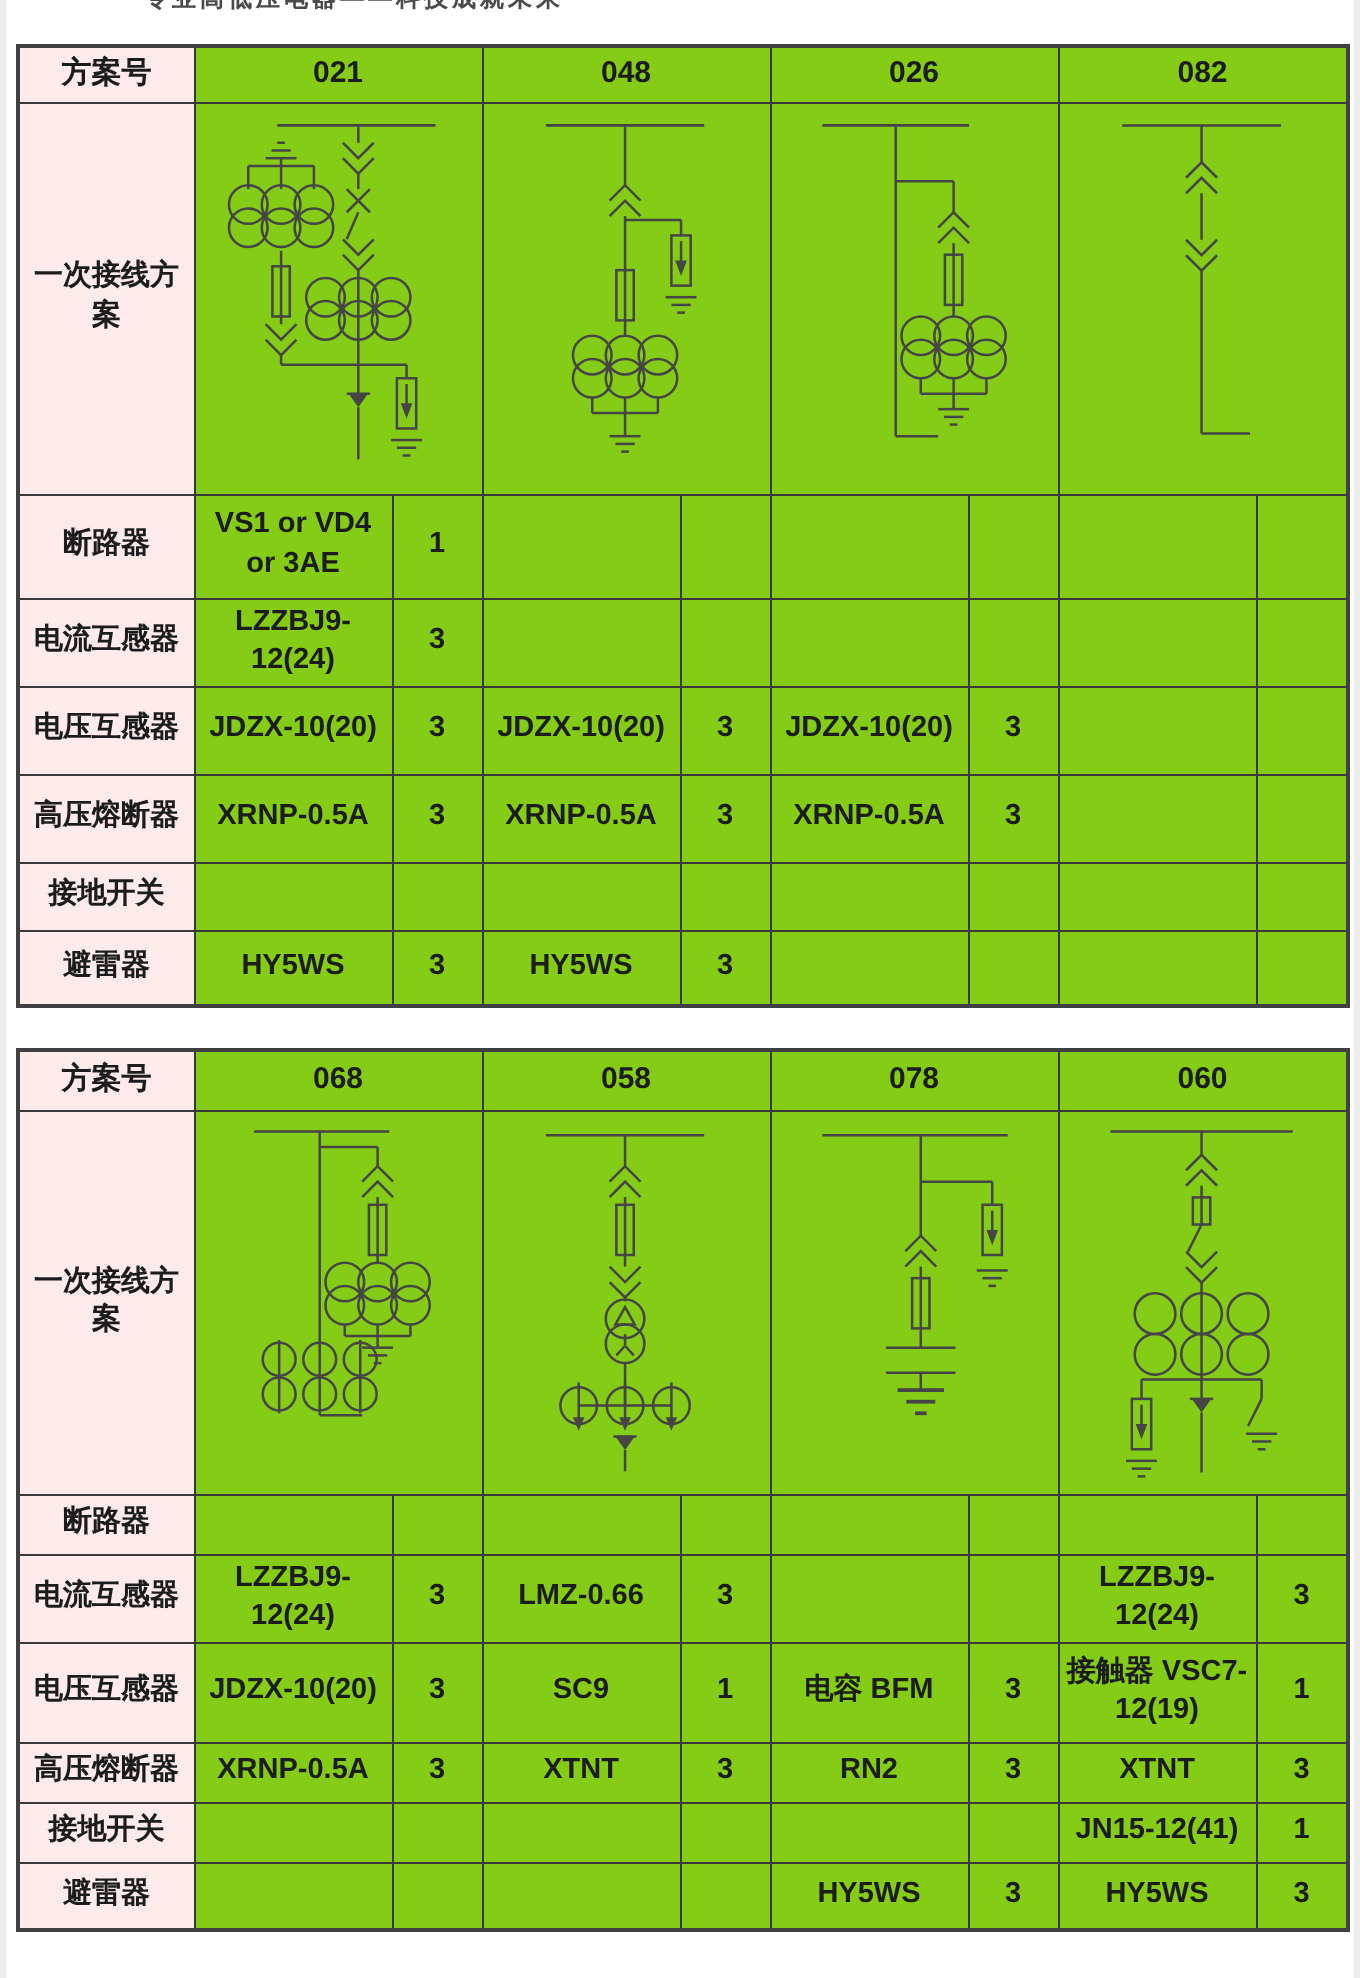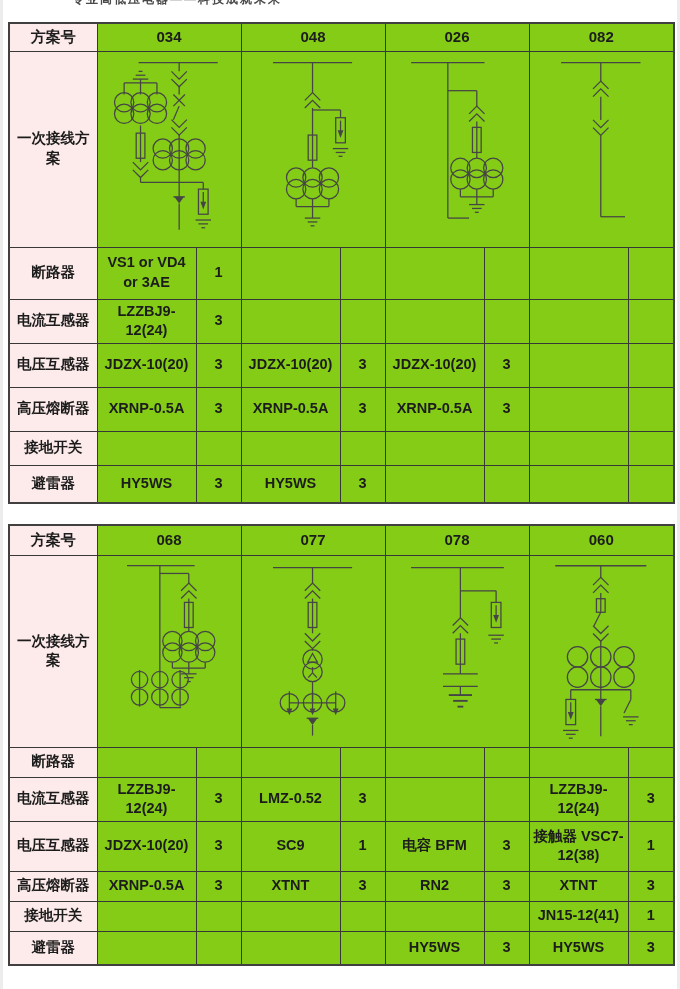--- a/index.html
+++ b/index.html
@@ -91,21 +91,21 @@
       <col style="width:99px">
       <col style="width:45px">
       <col style="width:99px">
       <col style="width:45px">
       <col style="width:99px">
       <col style="width:46px">
     </colgroup>
   <tbody>
       <tr class="hdr" style="height:28px">
     <td class="lbl">方案号</td>
-    <td colspan="2">034</td>
+    <td colspan="2">021</td>
     <td colspan="2">048</td>
     <td colspan="2">026</td>
     <td colspan="2">082</td>
   </tr>
   <tr style="height:196px">
     <td class="lbl">一次接线方案</td>
     <td colspan="2" class="dcell">
       <svg class="dsvg" viewBox="0 0 144 196" preserveAspectRatio="none">
         <line x1="40" y1="9" x2="122" y2="9"></line>
         <line x1="82" y1="9" x2="82" y2="18"></line>
@@ -267,21 +267,21 @@
       <col style="width:45px">
       <col style="width:99px">
       <col style="width:45px">
       <col style="width:99px">
       <col style="width:46px">
     </colgroup>
   <tbody>
       <tr class="hdr" style="height:30px">
     <td class="lbl">方案号</td>
     <td colspan="2">068</td>
-    <td colspan="2">077</td>
+    <td colspan="2">058</td>
     <td colspan="2">078</td>
     <td colspan="2">060</td>
   </tr>
   <tr style="height:192px">
     <td class="lbl">一次接线方案</td>
     <td colspan="2" class="dcell">
       <svg class="dsvg" viewBox="0 0 144 192" preserveAspectRatio="none">
         <line x1="28" y1="8" x2="98" y2="8"></line>
         <line x1="62" y1="8" x2="62" y2="155"></line>
             <line x1="62" y1="155" x2="84" y2="155"></line>
@@ -394,36 +394,36 @@
     <td></td>
     <td></td>
     <td></td>
     <td></td>
     <td></td>
   </tr>
   <tr style="height:40px">
     <td class="lbl">电流互感器</td>
     <td>LZZBJ9-12(24)</td>
     <td>3</td>
-    <td>LMZ-0.52</td>
+    <td>LMZ-0.66</td>
     <td>3</td>
     <td></td>
     <td></td>
     <td>LZZBJ9-12(24)</td>
     <td>3</td>
   </tr>
   <tr style="height:50px">
     <td class="lbl">电压互感器</td>
     <td>JDZX-10(20)</td>
     <td>3</td>
     <td>SC9</td>
     <td>1</td>
     <td>电容 BFM</td>
     <td>3</td>
-    <td>接触器 VSC7-12(38)</td>
+    <td>接触器 VSC7-12(19)</td>
     <td>1</td>
   </tr>
   <tr style="height:30px">
     <td class="lbl">高压熔断器</td>
     <td>XRNP-0.5A</td>
     <td>3</td>
     <td>XTNT</td>
     <td>3</td>
     <td>RN2</td>
     <td>3</td>

